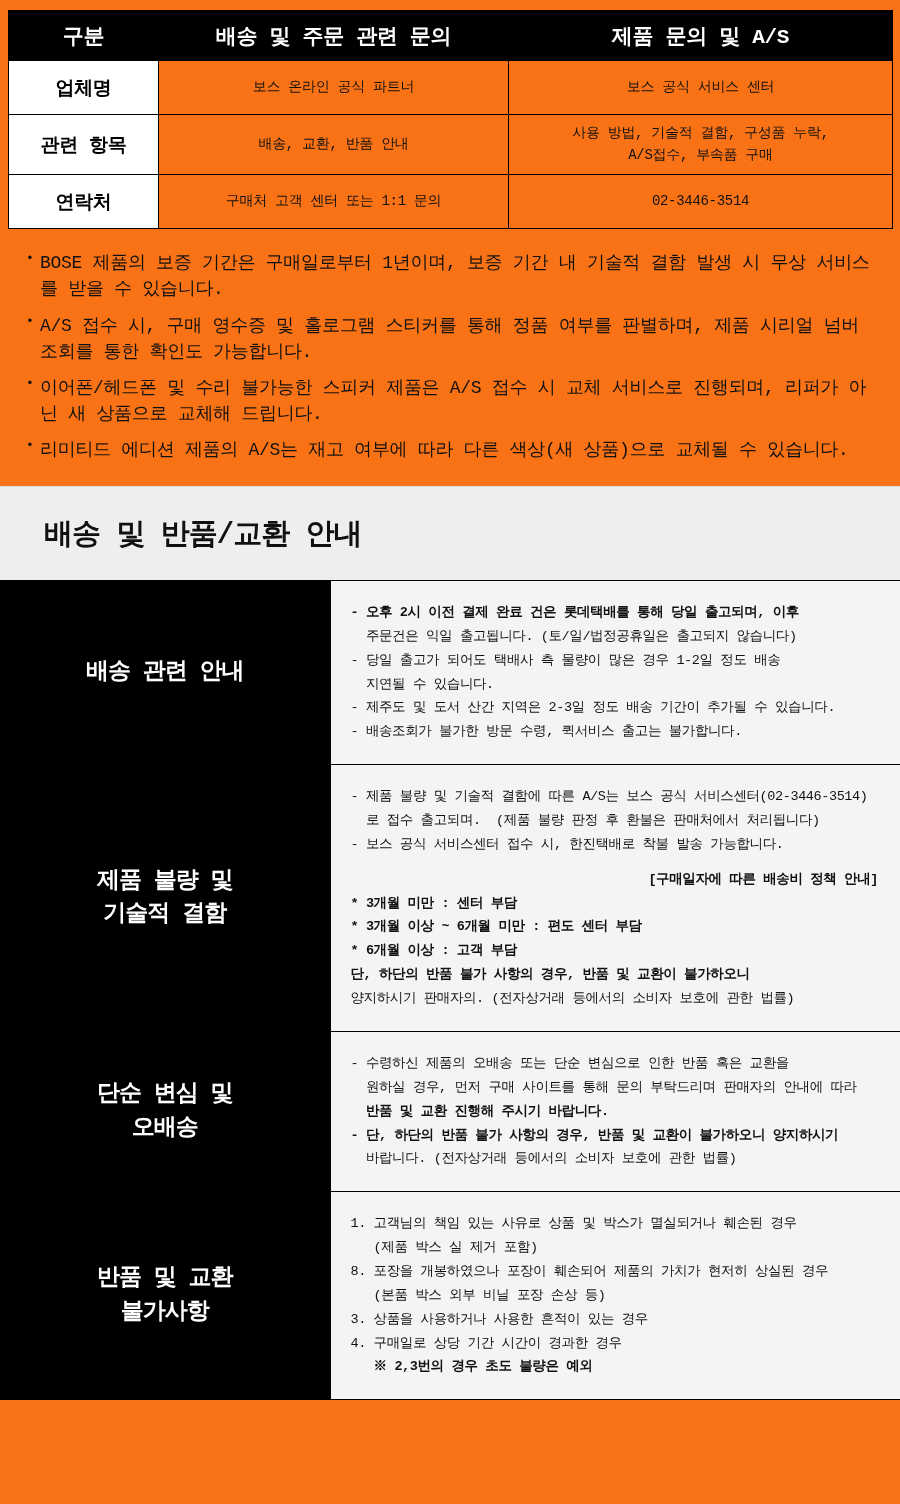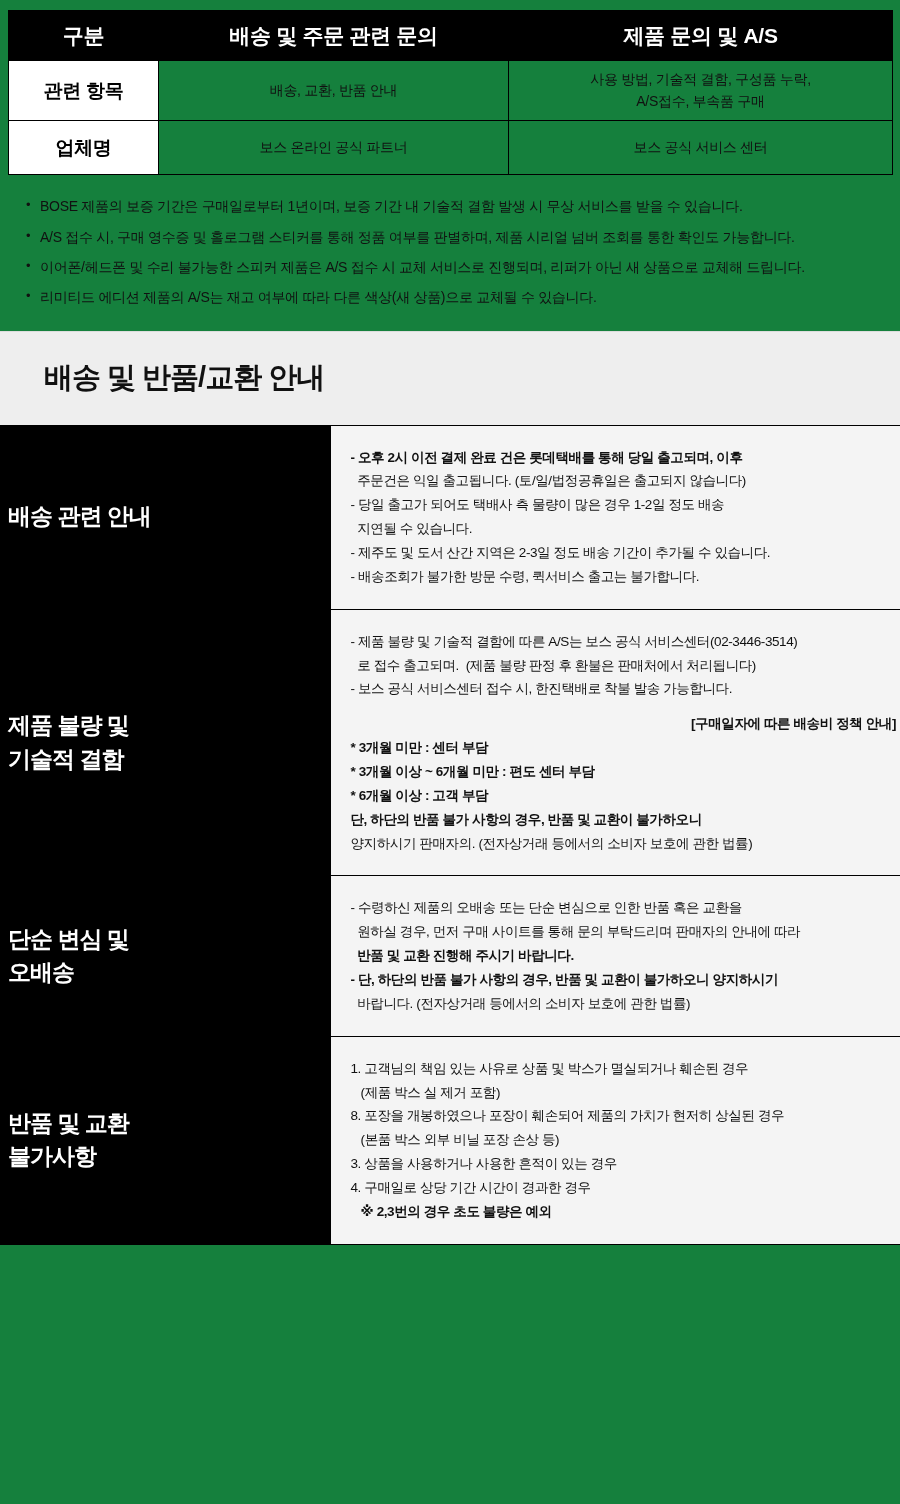--- a/index.html
+++ b/index.html
@@ -4,23 +4,24 @@
 <style>
   * { box-sizing: border-box; }
   html, body {
     margin: 0; padding: 0;
     background: #ffffff;
     font-family: "Liberation Sans", "DejaVu Sans", sans-serif;
   }
   .page {
     width: 900px;
     min-height: 1504px;
-    background: #15803d;
+    background: #f97316;
     position: relative;
     overflow: hidden;
+    font-family: Liberation Mono, monospace;
   }
 
   
   .contact-wrap {
     padding: 10px 8px 0 8px;
   }
   table.contact {
     width: 884px;
     margin: 0 auto;
     border-collapse: collapse;
@@ -57,21 +58,21 @@
     line-height: 1.55;
     padding: 8px 6px;
     letter-spacing: -0.3px;
   }
 
   
   .notes {
     padding: 16px 26px 18px 26px;
   }
   .note-line {
-    font-size: 14px;
+    font-size: 18px;
     color: #111111;
     line-height: 1.45;
     padding: 5px 0 5px 14px;
     position: relative;
     letter-spacing: -0.3px;
   }
   .note-line::before {
     content: "\2022";
     position: absolute;
     left: 0;
@@ -105,32 +106,33 @@
     border-top: 1px solid #000000;
   }
   table.policy td {
     border-bottom: 1px solid #000000;
     vertical-align: middle;
   }
   td.pol-head {
     width: 330px;
     background: #000000;
     color: #ffffff;
+    text-align: center;
     font-size: 23px;
     font-weight: bold;
     line-height: 1.45;
     letter-spacing: -1px;
     padding: 10px 8px;
     border-right: 1px solid #000000;
   }
   td.pol-body {
     width: 570px;
     background: #f4f4f4;
     color: #111111;
-    padding: 20px 4px 20px 20px;
+    padding: 20px 22px 20px 20px;
     font-size: 13.5px;
     line-height: 1.62;
     letter-spacing: -0.4px;
   }
   .pol-line { padding: 1px 0; white-space: pre-wrap; }
   .pol-line.b { font-weight: bold; }
   .pol-line.gap { margin-top: 11px; text-align: right; }
 </style>
 </head>
 <body>
@@ -141,29 +143,34 @@
     <table class="contact">
       <thead>
         <tr>
           <th class="col-div">구분</th>
           <th class="col-a">배송 및 주문 관련 문의</th>
           <th class="col-b">제품 문의 및 A/S</th>
         </tr>
       </thead>
       <tbody>
         <tr>
+          <th>업체명</th>
+          <td style="white-space:pre-line">보스 온라인 공식 파트너</td>
+          <td style="white-space:pre-line">보스 공식 서비스 센터</td>
+        </tr>
+        <tr>
           <th>관련 항목</th>
           <td style="white-space:pre-line">배송, 교환, 반품 안내</td>
           <td style="white-space:pre-line">사용 방법, 기술적 결함, 구성품 누락,
 A/S접수, 부속품 구매</td>
         </tr>
         <tr>
-          <th>업체명</th>
-          <td style="white-space:pre-line">보스 온라인 공식 파트너</td>
-          <td style="white-space:pre-line">보스 공식 서비스 센터</td>
+          <th>연락처</th>
+          <td style="white-space:pre-line">구매처 고객 센터 또는 1:1 문의</td>
+          <td style="white-space:pre-line">02-3446-3514</td>
         </tr>
       </tbody>
     </table>
   </div>
 
   <div class="notes">
     <div class="note-line">BOSE 제품의 보증 기간은 구매일로부터 1년이며, 보증 기간 내 기술적 결함 발생 시 무상 서비스를 받을 수 있습니다.</div>
     <div class="note-line">A/S 접수 시, 구매 영수증 및 홀로그램 스티커를 통해 정품 여부를 판별하며, 제품 시리얼 넘버 조회를 통한 확인도 가능합니다.</div>
     <div class="note-line">이어폰/헤드폰 및 수리 불가능한 스피커 제품은 A/S 접수 시 교체 서비스로 진행되며, 리퍼가 아닌 새 상품으로 교체해 드립니다.</div>
     <div class="note-line">리미티드 에디션 제품의 A/S는 재고 여부에 따라 다른 색상(새 상품)으로 교체될 수 있습니다.</div>

